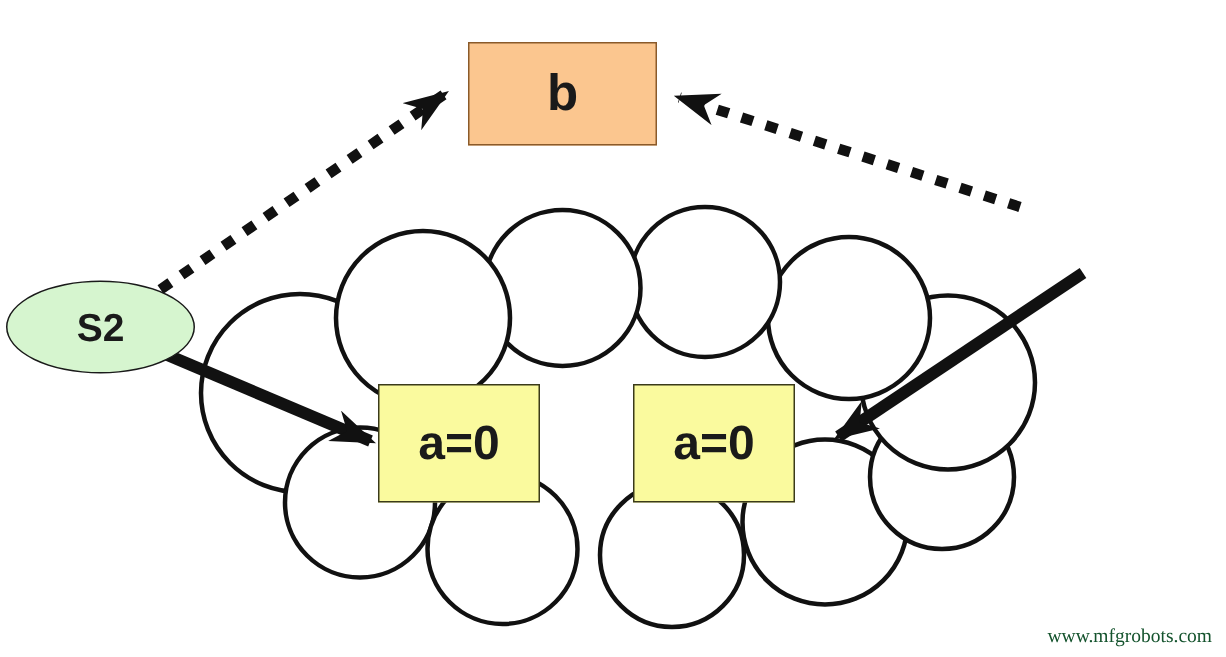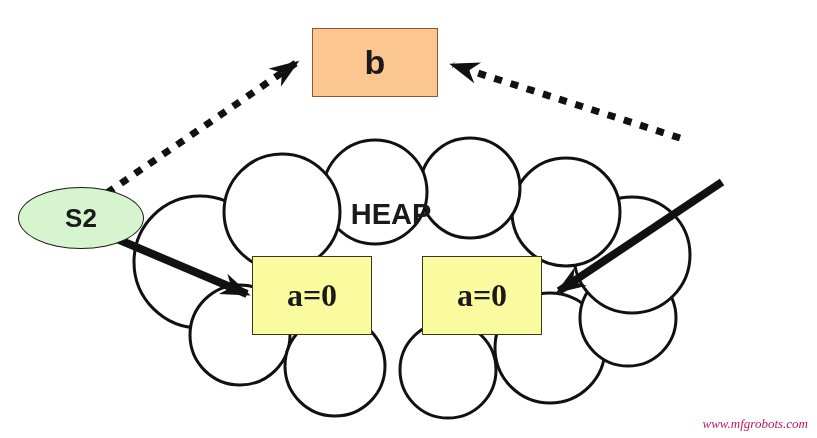--- a/index.html
+++ b/index.html
@@ -26,39 +26,38 @@
     background:var(--node-b-fill,#fbc68f);
     border:1px solid var(--node-b-border,#8a5a2a);
     font-size:34px;
   }
   .stack{
     background:var(--stack-fill,#d6f5cf);
     border:1px solid var(--stack-border,#1a1a1a);
     border-radius:50%;
     font-size:26px;
   }
-  .stack-s2{left:18px;top:187px;width:126px;height:62px;}
+  .stack-s2{left:4px;top:187px;width:126px;height:62px;}
   .stack-s1{left:670px;top:131px;width:130px;height:58px;}
   .var-box{
     background:var(--var-fill,#fafa9e);
     border:1px solid var(--var-border,#3a3a1a);
-    width:120px;height:79px;top:256px;
+    width:108px;height:79px;top:256px;
     font-size:32px;
-    font-family:Liberation Serif, serif;
   }
   .var-left{left:252px;}
   .var-right{left:422px;}
   .heap-label{
     position:absolute;left:325px;top:198px;width:132px;
     text-align:center;font-weight:bold;font-size:29px;color:#1a1a1a;
   }
   .watermark{
     position:absolute;right:9px;bottom:6px;
     font-family:"Liberation Serif",serif;
-    font-size:13px;color:#be185d;font-style:italic;
+    font-size:13px;color:#14532d;
   }
 </style>
 </head>
 <body>
 
 <div class="canvas">
 
   <svg width="817" height="438" viewBox="0 0 817 438">
     <defs>
       <marker id="ah" markerUnits="userSpaceOnUse" markerWidth="34" markerHeight="26" refX="26" refY="11" orient="auto">
@@ -86,20 +85,19 @@
       <line class="edge solid" x1="110" y1="236" x2="247" y2="294" marker-end="url(#ah)"></line>
       <line class="edge solid" x1="722" y1="182" x2="559" y2="291" marker-end="url(#ah)"></line>
     </g>
   </svg>
 
   <div class="node node-b">b</div>
 
   <div class="node stack stack-s2">S2</div>
 
 
-  <div class="heap-label">HEAP</div>
 
   <div class="node var-box var-left">a=0</div>
 
   <div class="node var-box var-right">a=0</div>
 
   <div class="watermark">www.mfgrobots.com</div>
 </div>
 
 </body></html>

